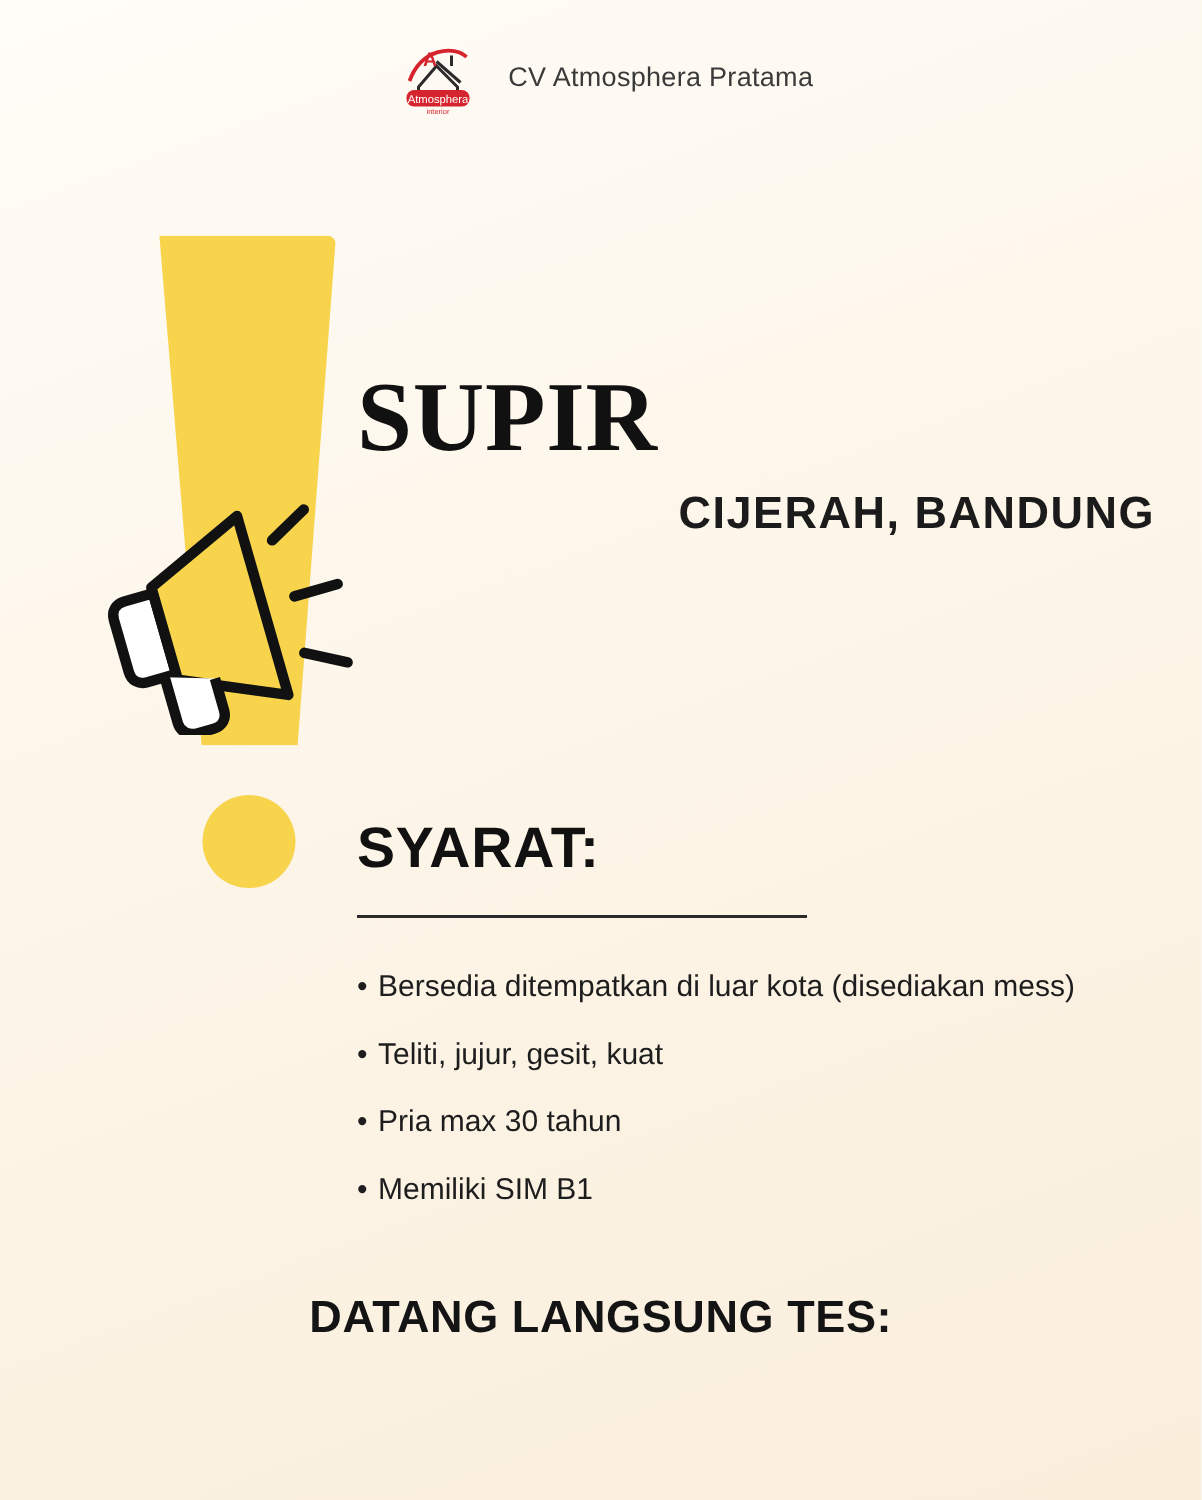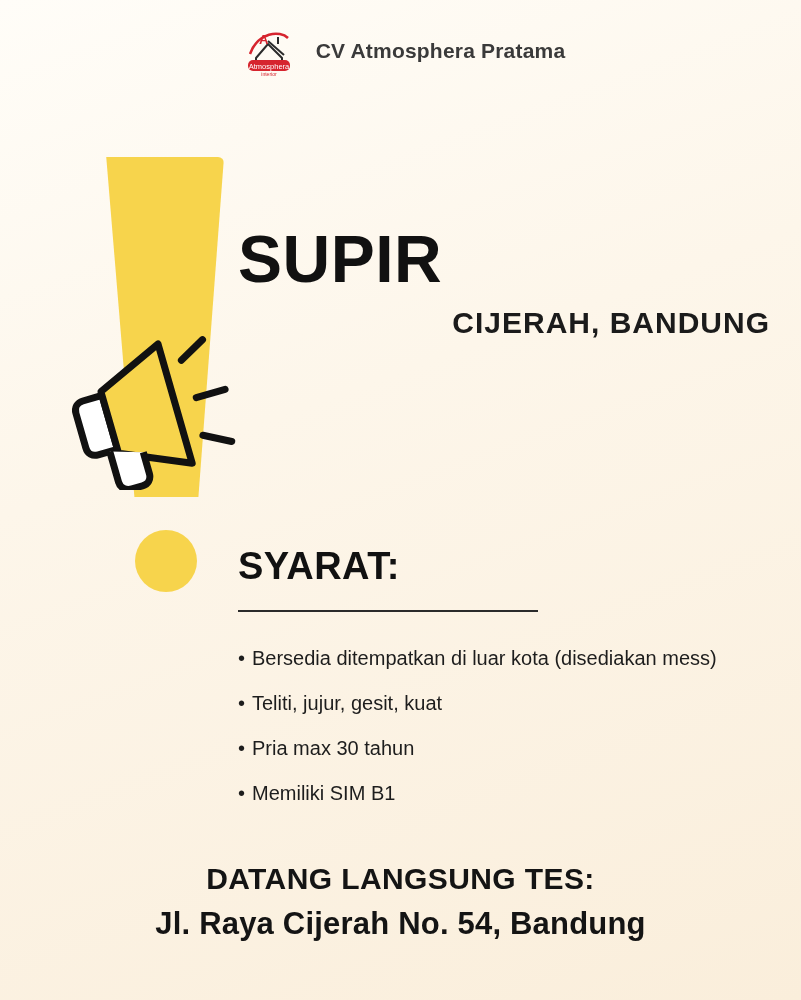--- a/index.html
+++ b/index.html
@@ -32,25 +32,24 @@
     justify-content: center;
     gap: 16px;
   }
   .logo {
     position: relative;
     width: 64px;
     height: 54px;
     flex: 0 0 auto;
   }
   .company-name {
-    font-size: 21px;
+    font-size: 18px;
     color: #3a3a3a;
     letter-spacing: 0.2px;
     white-space: nowrap;
-    font-weight: bold;
   }
 
   
   .excl-bar {
     position: absolute;
     left: 96px;
     top: 157px;
     width: 128px;
     height: 340px;
     background: #f7d44c;
@@ -84,27 +83,28 @@
     width: 640px;
   }
   .title-main {
     font-size: 62px;
     font-weight: 300;
     letter-spacing: 1px;
     color: #141414;
     line-height: 1.05;
   }
   .title-role {
-    margin-top: 4px;
+    margin-top: 24px;
     font-size: 66px;
     font-weight: bold;
     letter-spacing: 0.5px;
     color: #111111;
     line-height: 1;
     padding-left: 108px;
+    font-family: Liberation Serif, serif;
   }
   .title-loc {
     margin-top: 14px;
     font-size: 30px;
     font-weight: bold;
     letter-spacing: 1px;
     color: #1b1b1b;
     padding-left: 104px;
     text-align: right;
   }
@@ -223,16 +223,15 @@
         <span class="bullet">•</span><span>Pria max 30 tahun</span>
       </li>
       <li>
         <span class="bullet">•</span><span>Memiliki SIM B1</span>
       </li>
     </ul>
   </div>
 
   <div class="footer">
     <div class="footer-line1">DATANG LANGSUNG TES:</div>
-    <div class="footer-line2">Jl. Raya Cijerah No. 54, Bandung</div>
   </div>
 
 </div>
 
 </body></html>

